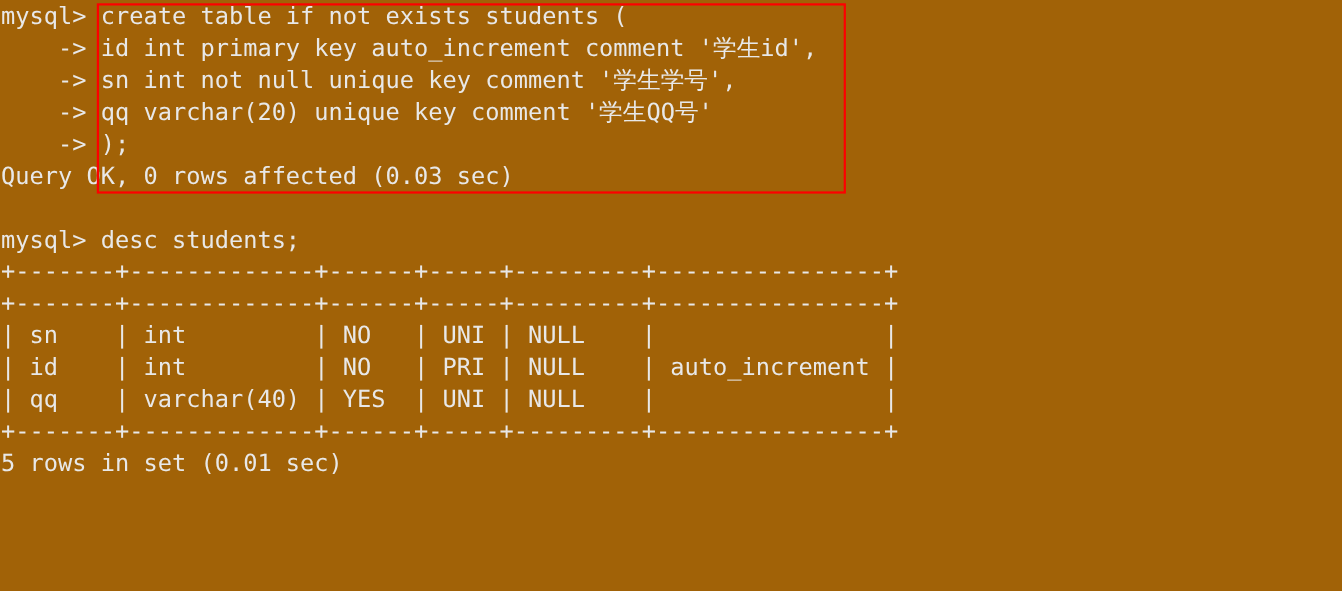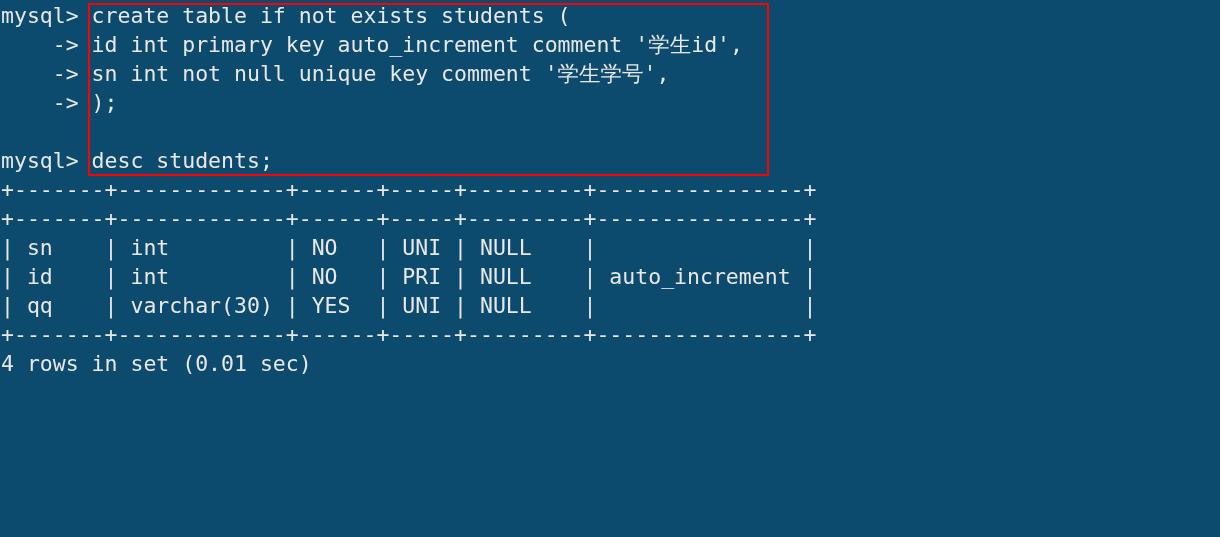--- a/index.html
+++ b/index.html
@@ -10,21 +10,21 @@
   body {
     width: 1220px;
     height: 537px;
     overflow: hidden;
     font-family: "DejaVu Sans Mono", "Liberation Mono", monospace;
   }
   #terminal {
     position: relative;
     width: 1220px;
     height: 537px;
-    background: #0c4a6e;
+    background: #a16207;
     color: #e8e8e8;
     font-family: "DejaVu Sans Mono", "Liberation Mono", monospace;
     font-size: 21.5px;
     line-height: 29px;
     padding: 0;
     box-sizing: border-box;
   }
   .term-line {
     white-space: pre;
     height: 29px;
@@ -56,27 +56,29 @@
 </style>
 </head>
 <body>
 
 <div id="terminal">
   <div class="screen-inner">
 
     <div class="term-line">mysql&gt; create table if not exists students (</div>
     <div class="term-line">    -&gt; id int primary key auto_increment comment '学生id',</div>
     <div class="term-line">    -&gt; sn int not null unique key comment '学生学号',</div>
+    <div class="term-line">    -&gt; qq varchar(20) unique key comment '学生QQ号'</div>
     <div class="term-line">    -&gt; );</div>
+    <div class="term-line">Query OK, 0 rows affected (0.03 sec)</div>
     <div class="term-line blank"></div>
     <div class="term-line">mysql&gt; desc students;</div>
     <div class="term-line">+-------+-------------+------+-----+---------+----------------+</div>
     <div class="term-line">+-------+-------------+------+-----+---------+----------------+</div>
     <div class="term-line">| sn    | int         | NO   | UNI | NULL    |                |</div>
     <div class="term-line">| id    | int         | NO   | PRI | NULL    | auto_increment |</div>
-    <div class="term-line">| qq    | varchar(30) | YES  | UNI | NULL    |                |</div>
+    <div class="term-line">| qq    | varchar(40) | YES  | UNI | NULL    |                |</div>
     <div class="term-line">+-------+-------------+------+-----+---------+----------------+</div>
-    <div class="term-line">4 rows in set (0.01 sec)</div>
+    <div class="term-line">5 rows in set (0.01 sec)</div>
 
   </div>
 
   <div id="sql-highlight-box"></div>
 </div>
 
 </body></html>

